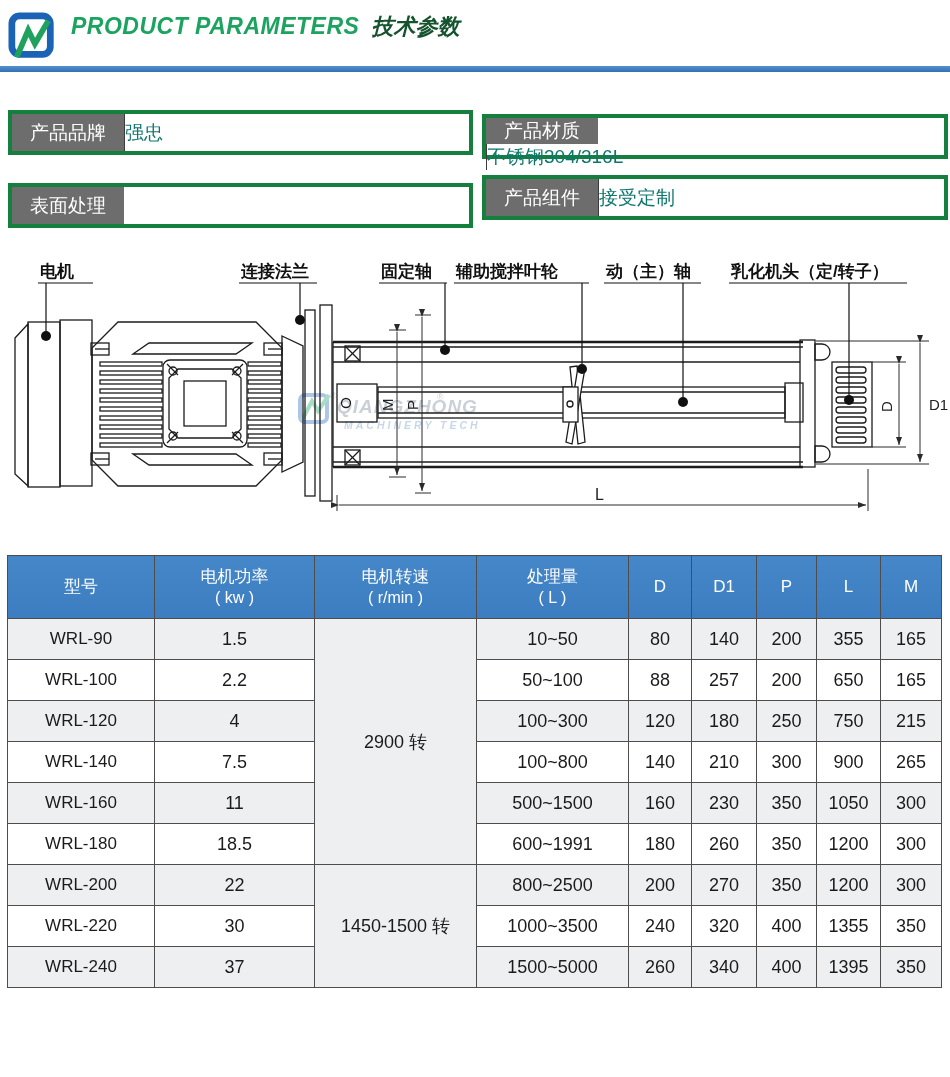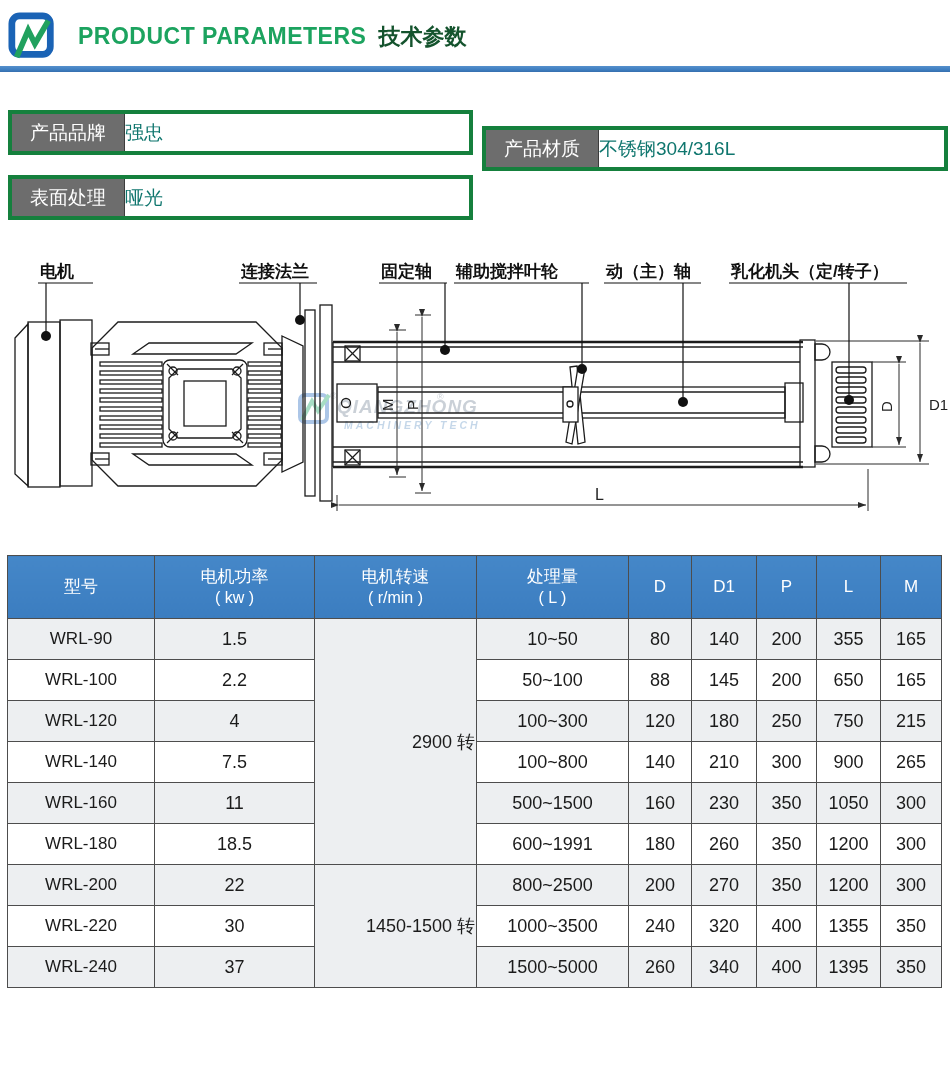--- a/index.html
+++ b/index.html
@@ -1,29 +1,29 @@
 <!DOCTYPE html>
 <html><head>
 <meta charset="utf-8">
 <style>
   html,body{margin:0;padding:0;background:#fff;}
   .page{position:relative;width:950px;height:1077px;background:#fff;overflow:hidden;
         font-family:"Liberation Sans","DejaVu Sans",sans-serif;color:#141414;}
   
-  .hd{position:absolute;top:12px;left:8px;display:flex;align-items:center;gap:20px;}
+  .hd{position:absolute;top:12px;left:8px;display:flex;align-items:flex-start;gap:13px;font-style:italic;}
   .hd h1{margin:0;font-size:23px;font-weight:bold;display:flex;align-items:baseline;gap:12px;}
   .hd .en{color:#1ca35f;letter-spacing:.5px;}
   .hd .zh{color:#14532d;font-size:22px;}
   .divider{position:absolute;top:66px;left:0;width:950px;height:6px;
            background:linear-gradient(180deg,#5590cc,#3f7fc1 60%,#366fae);}
   
   .info-grid{position:absolute;top:110px;left:8px;width:934px;height:103px;}
   .info-box{position:absolute;height:37px;border:4px solid #15803d;display:flex;background:#fff;}
-  .ib-1{left:0;top:0;width:457px;}   .ib-2{left:474px;top:16px;width:458px;}
-  .ib-3{left:0;top:65px;width:457px;}.ib-4{left:474px;top:65px;width:458px;}
+  .ib-1{left:0;top:0;width:457px;}   .ib-2{left:474px;top:4px;width:458px;flex-direction:column;}
+  .ib-3{left:0;top:73px;width:457px;gap:40px;}.ib-4{left:474px;top:65px;width:458px;}
   .info-label{width:112px;background:#6d6d6d;color:#fff;font-size:19px;
               display:flex;align-items:center;justify-content:center;flex:0 0 auto;}
   .info-value{flex:1;display:flex;align-items:center;font-size:19px;
               color:#0f766e;border-left:1px solid #3c3c3c;}
   
   .diagram{position:absolute;top:250px;left:0;width:950px;height:285px;}
   .diagram svg{display:block;}
   .dwg{stroke:#1c1c1c;stroke-width:1.3;fill:none;}
   .thick{stroke-width:2.3;}
   .dim{stroke:#2a2a2a;stroke-width:1;fill:none;}
@@ -37,21 +37,21 @@
   .wm-r{font-size:9px;fill:#9aa4b0;stroke:none;}
   
   .spec-table{position:absolute;top:555px;left:7px;width:934px;border-collapse:collapse;table-layout:fixed;}
   .spec-table th,.spec-table td{border:1px solid #4d4d4d;text-align:center;vertical-align:middle;}
   .spec-table th{height:60px;background:linear-gradient(180deg,#4587c8,#3b7dc0);
                  color:#fff;font-size:17px;font-weight:500;line-height:1.3;}
   .spec-table th .sub{display:block;font-size:16px;font-weight:400;}
   .spec-table td{height:38px;font-size:18px;color:#1b1b1b;background:#fff;}
   .spec-table td.model{font-size:17px;margin-top:6px;}
   .spec-table tr.shade td{background:#edeff1;}
-  .spec-table td.speed{background:#fff;font-size:18px;text-align:right;}
+  .spec-table td.speed{background:#fff;font-size:18px;}
   
   .notes{position:absolute;top:984px;left:10px;width:930px;}
   .notes p{margin:0;font-size:17px;line-height:33px;color:#111;font-weight:500;}
 </style>
 </head>
 <body>
 
 <div class="page">
 
   <div class="hd">
@@ -70,21 +70,24 @@
     <div class="info-box ib-1">
       <span class="info-label">产品品牌</span>
       <span class="info-value">强忠</span>
     </div>
     <div class="info-box ib-2">
       <span class="info-label">产品材质</span>
       <span class="info-value">不锈钢304/316L</span>
     </div>
     <div class="info-box ib-3">
       <span class="info-label">表面处理</span>
-      <span class="info-value">哑光</span>
+    </div>
+    <div class="info-box ib-4">
+      <span class="info-label">产品组件</span>
+      <span class="info-value">接受定制</span>
     </div>
   </div>
 
   <div class="diagram">
     <svg width="950" height="285" viewBox="0 0 950 285">
       <defs>
         <marker id="ah" markerWidth="10" markerHeight="10" refX="8" refY="3" orient="auto" markerUnits="userSpaceOnUse">
           <path d="M0,0 L8,3 L0,6 Z" fill="#2a2a2a"></path>
         </marker>
       </defs>
@@ -285,21 +288,21 @@
         <td>140</td>
         <td>200</td>
         <td>355</td>
         <td>165</td>
       </tr>
       <tr>
         <td class="model">WRL-100</td>
         <td>2.2</td>
         <td>50~100</td>
         <td>88</td>
-        <td>145</td>
+        <td>257</td>
         <td>200</td>
         <td>650</td>
         <td>165</td>
       </tr>
       <tr class="shade">
         <td class="model">WRL-120</td>
         <td>4</td>
         <td>100~300</td>
         <td>120</td>
         <td>180</td>

